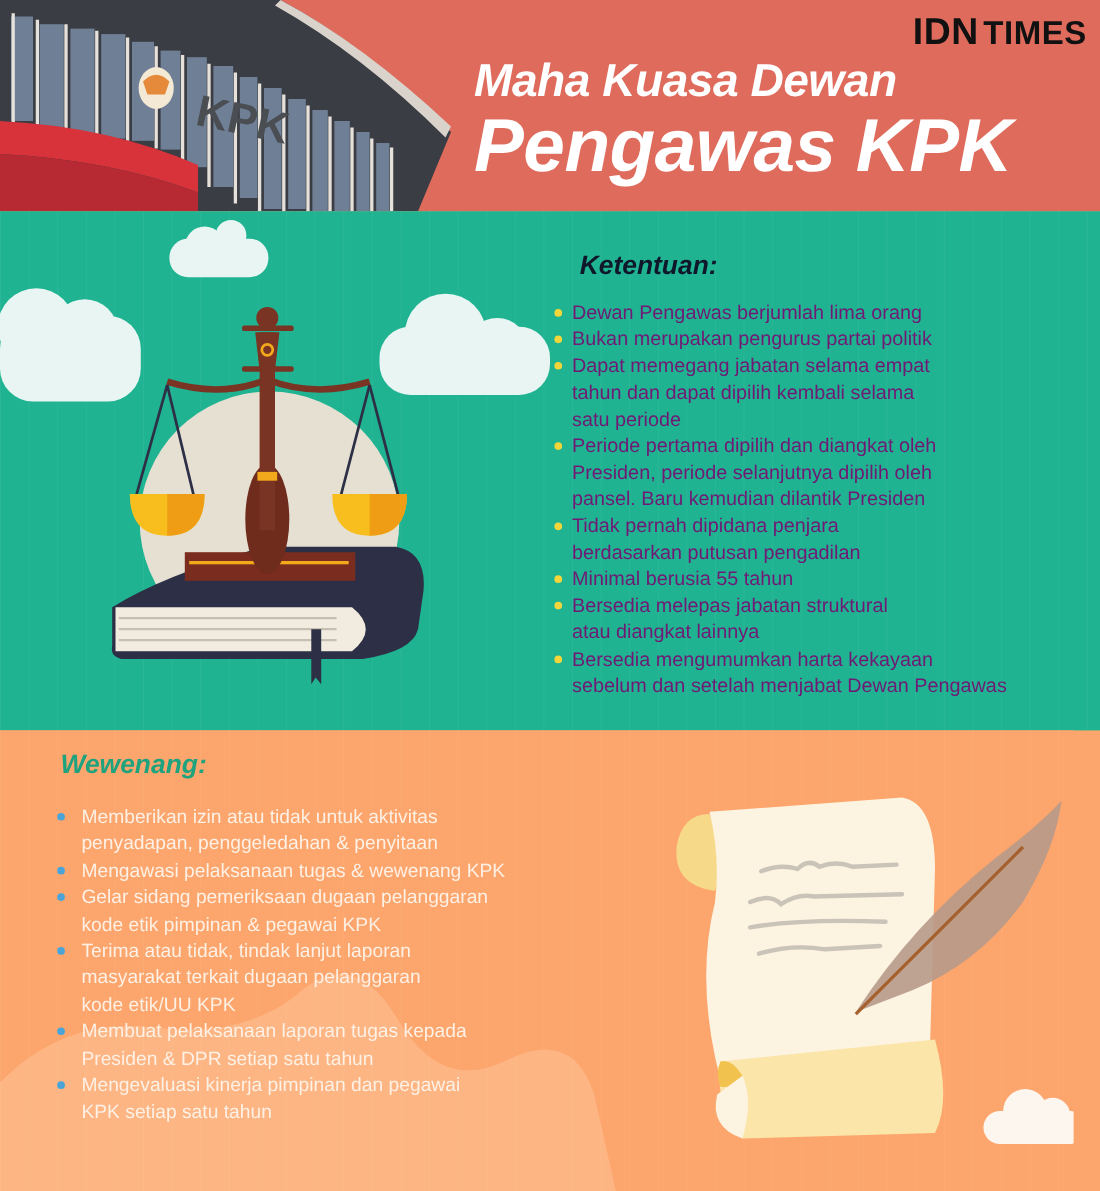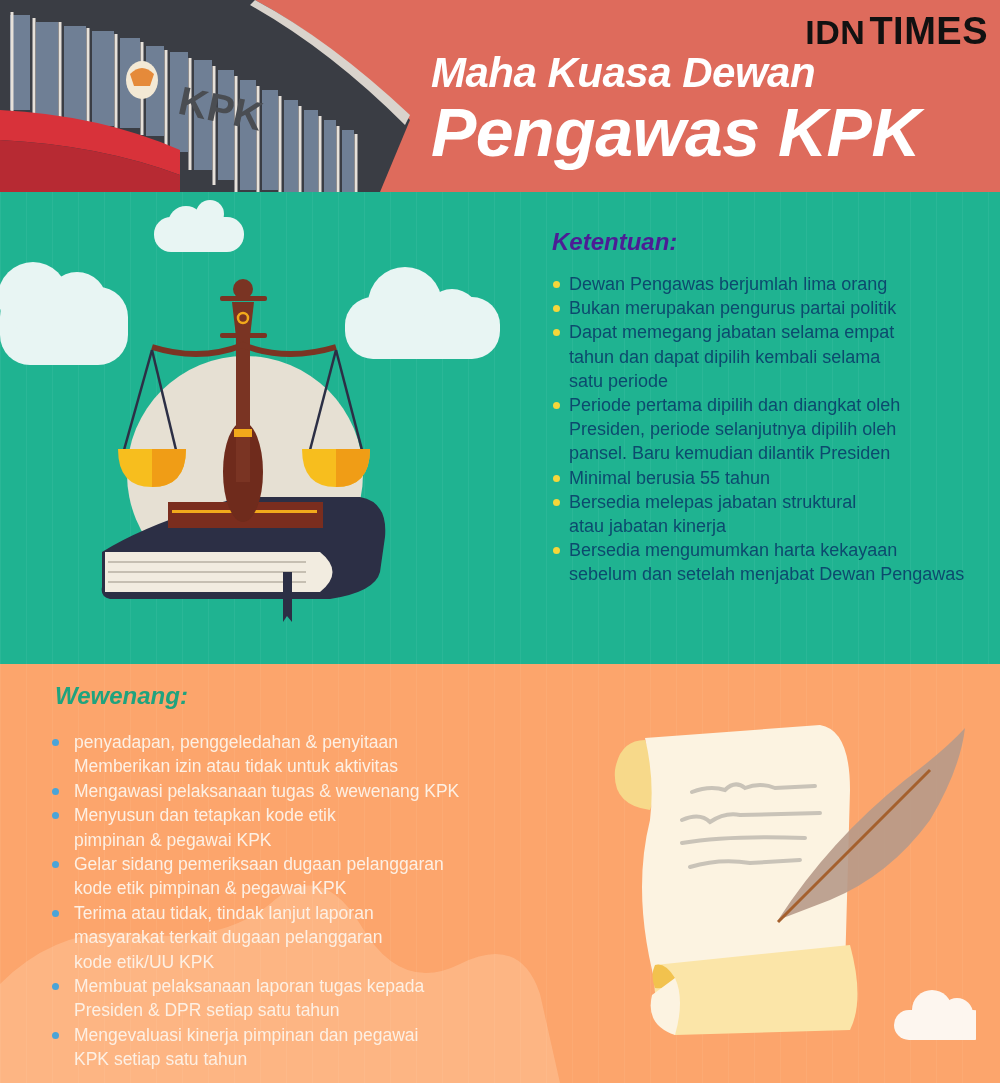--- a/index.html
+++ b/index.html
@@ -3,29 +3,29 @@
 <meta charset="utf-8">
 <style>
   * { box-sizing: border-box; margin: 0; padding: 0; }
   html, body { width: 1000px; height: 1083px; overflow: hidden; }
   body { font-family: "Liberation Sans", "DejaVu Sans", sans-serif; background: #fca56c; position: relative; }
 
   .header { position: absolute; left: 0; top: 0; width: 1000px; height: 192px; background: #de6b5c; overflow: hidden; }
   .building { position: absolute; left: 0; top: 0; width: 420px; height: 192px; }
   .logo { position: absolute; right: 12px; top: 10px; font-size: 34px; letter-spacing: 0.5px; color: #111; }
   .logo .idn { font-weight: 900; margin-top: 26px; }
-  .logo .times { font-weight: 700; font-size: 38px; margin-left: 4px; }
+  .logo .times { font-weight: 700; font-size: 30px; margin-left: 4px; }
   .title { position: absolute; right: 80px; top: 52px; text-align: left; color: #fff; font-style: italic; font-weight: 700; line-height: 1; }
   .title .l1 { display: block; font-size: 42px; letter-spacing: -0.5px; }
   .title .l2 { display: block; font-size: 68px; margin-top: 4px; letter-spacing: -0.5px; }
 
   .green { position: absolute; left: 0; top: 192px; width: 1000px; height: 472px; background: #1fb391; overflow: hidden; }
   .green-illus { position: absolute; left: 0; top: 0; width: 500px; height: 450px; }
-  .ket-title { position: absolute; left: 552px; top: 36px; font-size: 24px; font-weight: 700; font-style: italic; color: #4c1d95; }
-  .ket-list { position: absolute; left: 553px; top: 80px; list-style: none; color: #0c4a6e; font-size: 18px; line-height: 24.2px; }
+  .ket-title { position: absolute; left: 527px; top: 36px; font-size: 24px; font-weight: 700; font-style: italic; color: #0f172a; }
+  .ket-list { position: absolute; left: 504px; top: 80px; list-style: none; color: #701a75; font-size: 18px; line-height: 24.2px; }
   .ket-list li { position: relative; padding-left: 16px; }
   .ket-list li::before { content: ""; position: absolute; left: 0; top: 9px; width: 7px; height: 7px; border-radius: 50%; background: #f5d63a; }
   .ket-list li span { display: block; }
 
   .orange { position: absolute; left: 0; top: 664px; width: 976px; height: 419px; background: #fca56c; overflow: hidden; }
   .wave { position: absolute; left: 0; top: 0; width: 1000px; height: 419px; }
   .wew-title { position: absolute; left: 55px; top: 18px; font-size: 24px; font-weight: 700; font-style: italic; color: #1fa37e; }
   .wew-list { position: absolute; left: 52px; top: 66px; list-style: none; color: #fdf0e4; font-size: 17.5px; line-height: 24.4px; }
   .wew-list li { position: relative; padding-left: 22px; }
   .wew-list li::before { content: ""; position: absolute; left: 0; top: 9px; width: 7px; height: 7px; border-radius: 50%; background: #4aa4d8; }
@@ -153,52 +153,52 @@
       <span>Dapat memegang jabatan selama empat</span>
       <span>tahun dan dapat dipilih kembali selama</span>
       <span>satu periode</span>
     </li>
     <li>
       <span>Periode pertama dipilih dan diangkat oleh</span>
       <span>Presiden, periode selanjutnya dipilih oleh</span>
       <span>pansel. Baru kemudian dilantik Presiden</span>
     </li>
     <li>
+      <span>Tidak pernah dipidana penjara</span>
+      <span>berdasarkan putusan pengadilan</span>
+    </li>
+    <li>
         <span>Minimal berusia 55 tahun</span>
       </li>
     <li>
       <span>Bersedia melepas jabatan struktural</span>
-      <span>atau jabatan kinerja</span>
+      <span>atau diangkat lainnya</span>
     </li>
     <li>
       <span>Bersedia mengumumkan harta kekayaan</span>
       <span>sebelum dan setelah menjabat Dewan Pengawas</span>
     </li>
   </ul>
 </div>
 
 <div class="orange">
   <svg class="wave" viewBox="0 0 1000 419">
     <path d="M0 320 Q60 260 140 270 Q220 280 270 240 Q320 195 360 260 Q400 330 460 300 Q520 270 540 330 L560 419 H0 Z" fill="#fdb98a" opacity="0.8"></path>
   </svg>
   <div class="grid"></div>
 
   <div class="wew-title">Wewenang:</div>
   <ul class="wew-list">
     <li>
+      <span>Memberikan izin atau tidak untuk aktivitas</span>
       <span>penyadapan, penggeledahan &amp; penyitaan</span>
-      <span>Memberikan izin atau tidak untuk aktivitas</span>
     </li>
     <li>
         <span>Mengawasi pelaksanaan tugas &amp; wewenang KPK</span>
       </li>
-    <li>
-      <span>Menyusun dan tetapkan kode etik</span>
-      <span>pimpinan &amp; pegawai KPK</span>
-    </li>
     <li>
       <span>Gelar sidang pemeriksaan dugaan pelanggaran</span>
       <span>kode etik pimpinan &amp; pegawai KPK</span>
     </li>
     <li>
       <span>Terima atau tidak, tindak lanjut laporan</span>
       <span>masyarakat terkait dugaan pelanggaran</span>
       <span>kode etik/UU KPK</span>
     </li>
     <li>

